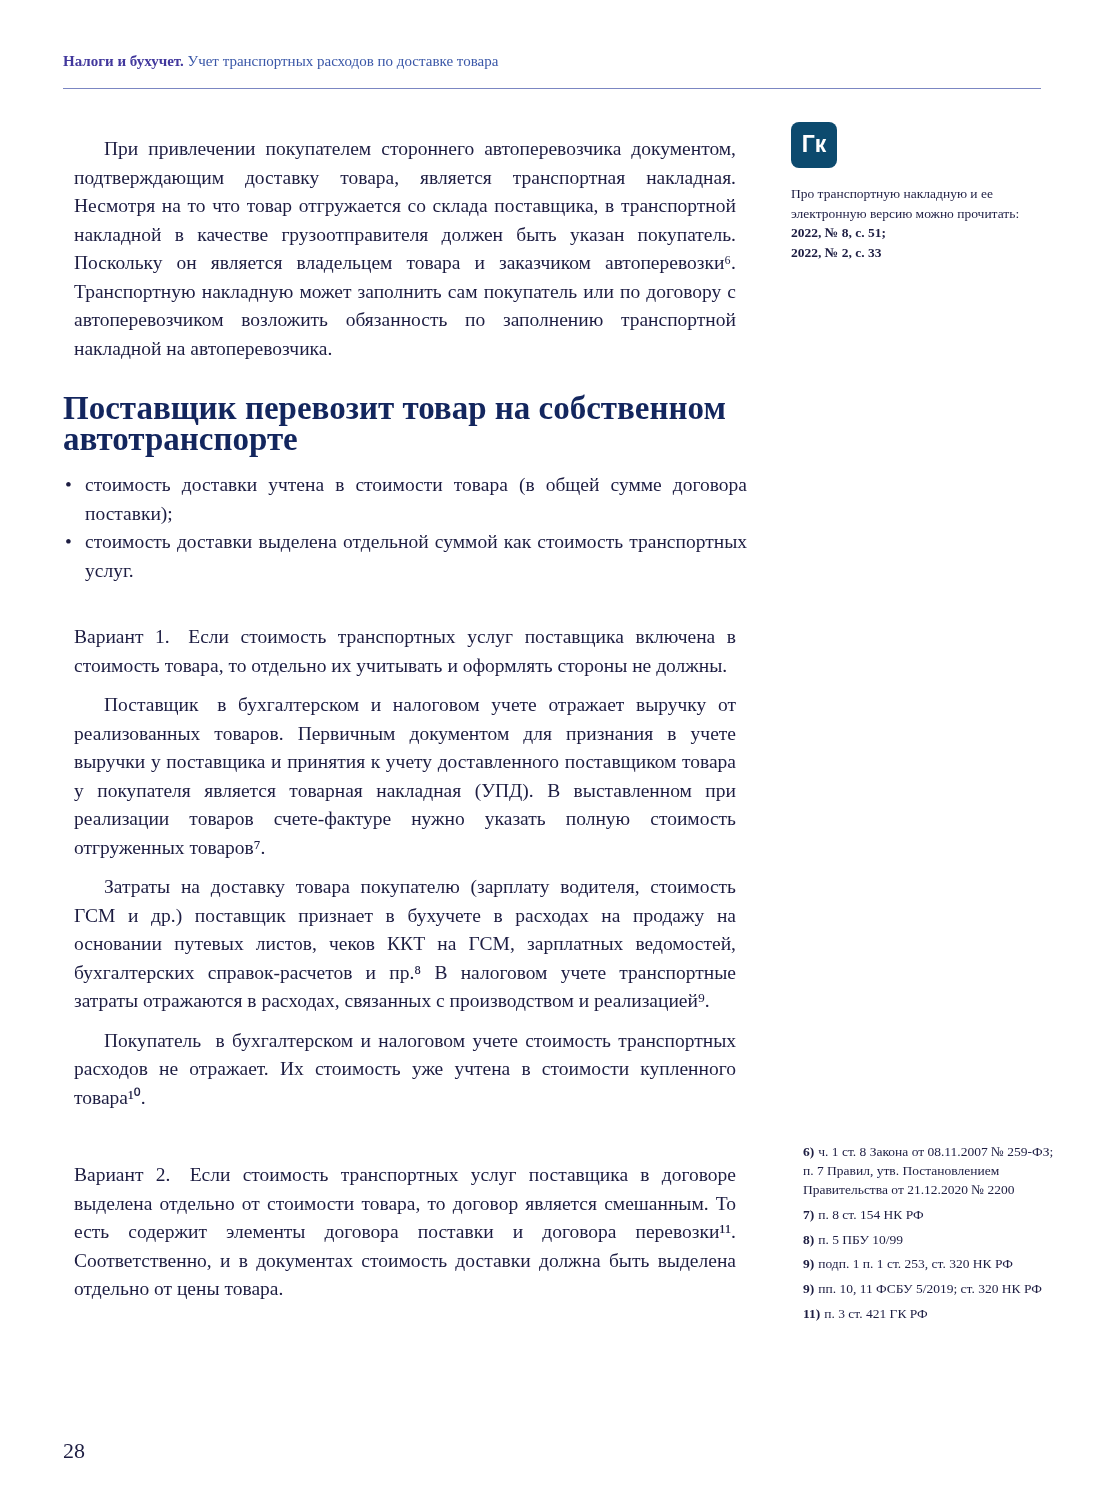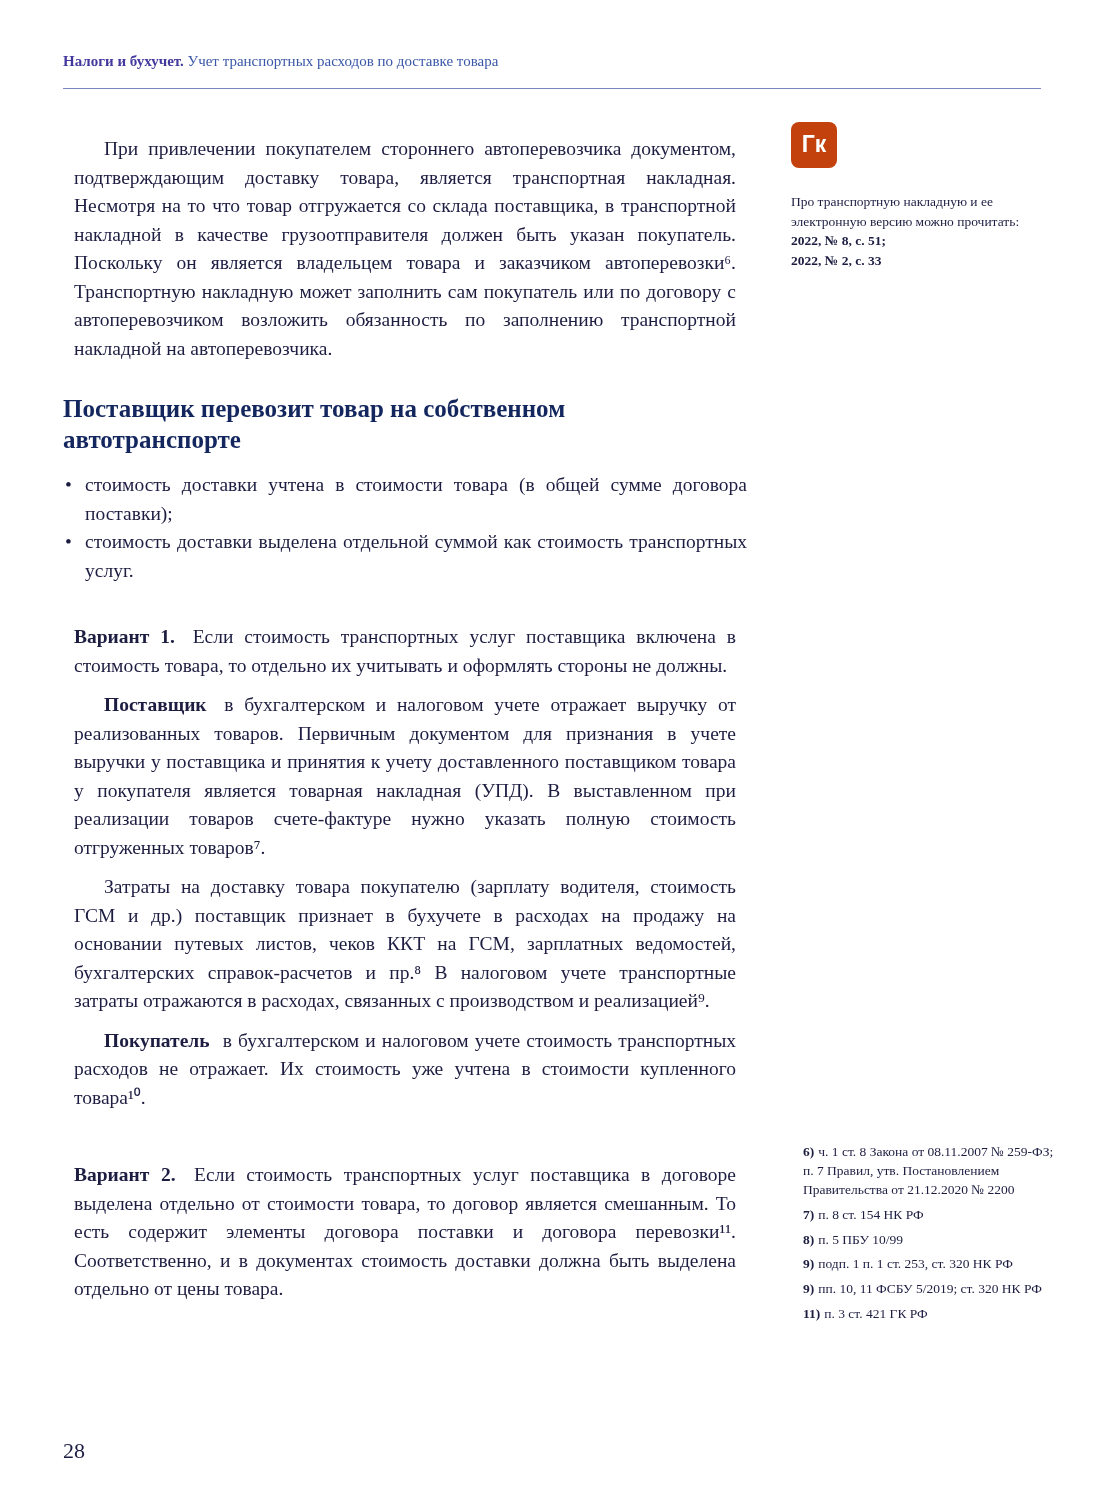--- a/index.html
+++ b/index.html
@@ -23,45 +23,45 @@
     background: #7b86c2;
   }
   
   .main {
     position: absolute; left: 63px; top: 124px; width: 684px;
     font-size: 19.5px; line-height: 28.5px;
     text-align: justify;
   }
   .main p { margin: 11px; }
   p.ind { text-indent: 30px; }
-  .lead { font-weight: bold; margin-right: 7px; }
+  .lead { font-weight: normal; margin-right: 7px; }
   h2.section {
-    font-size: 25px; line-height: 31px;
+    font-size: 33px; line-height: 31px;
     color: #13265e; font-weight: bold;
     margin: 30px 0 16px 0;
     text-align: left;
   }
   .bullets { margin: 0; padding: 0; list-style: none; }
   .bullets li { position: relative; padding-left: 22px; margin: 0; }
   .bullets .marker { position: absolute; left: 2px; top: 0; }
   .vgap { height: 27px; }
   
   .sidebar {
     position: absolute; left: 791px; top: 122px; width: 252px;
     font-size: 13.5px; line-height: 1.45; color: #1d1d42;
     text-align: left;
   }
   .gk-logo {
     width: 46px; height: 46px;
-    background: #c2410c; border-radius: 8px;
+    background: #0c4a6e; border-radius: 8px;
     display: flex; align-items: center; justify-content: center;
     color: #ffffff; font-weight: bold; font-size: 23px;
     font-family: "Liberation Sans", sans-serif;
   }
-  .side-note { margin-top: 24px; }
+  .side-note { margin-top: 16px; }
   .side-refs { font-weight: bold; }
   .side-refs span { display: block; }
   .footnotes {
     position: absolute; left: 791px; top: 1143px; width: 252px;
     font-size: 13.5px; line-height: 1.4; color: #1d1d42; margin-left: 12px;
   }
   .footnotes .fn { margin-bottom: 6px; }
   .fn b { margin-right: 4px; }
   
   .pagenum {

